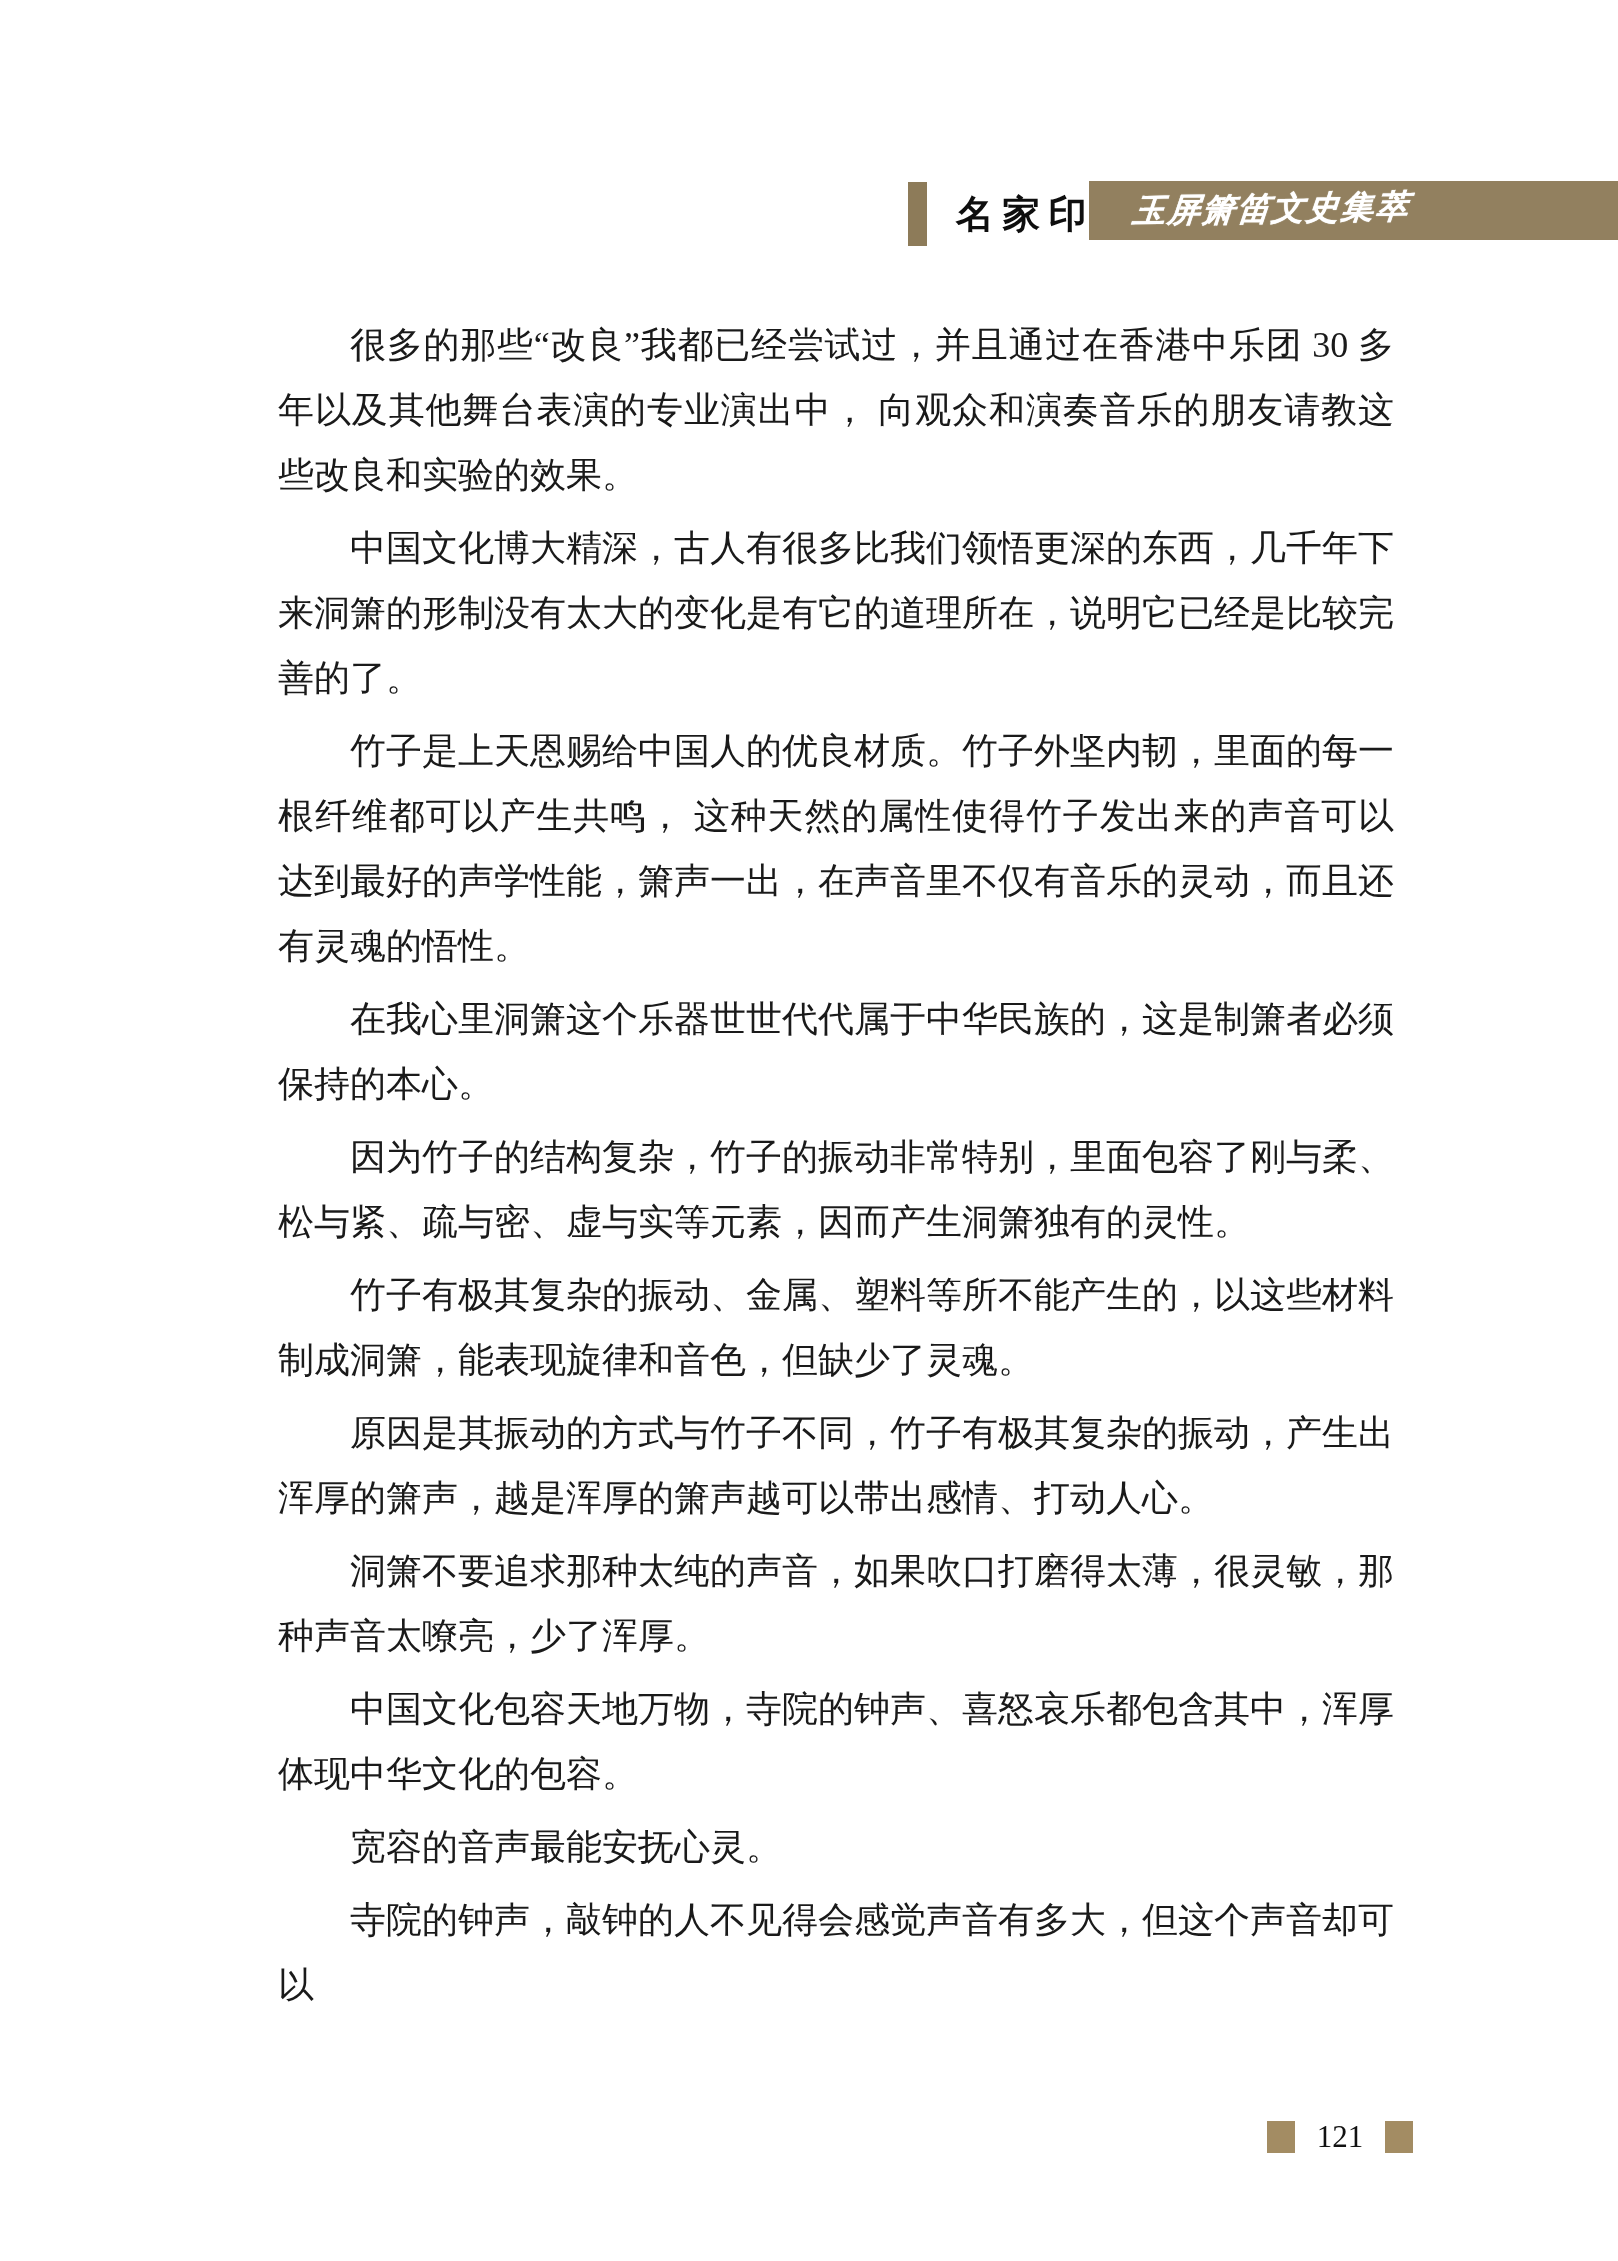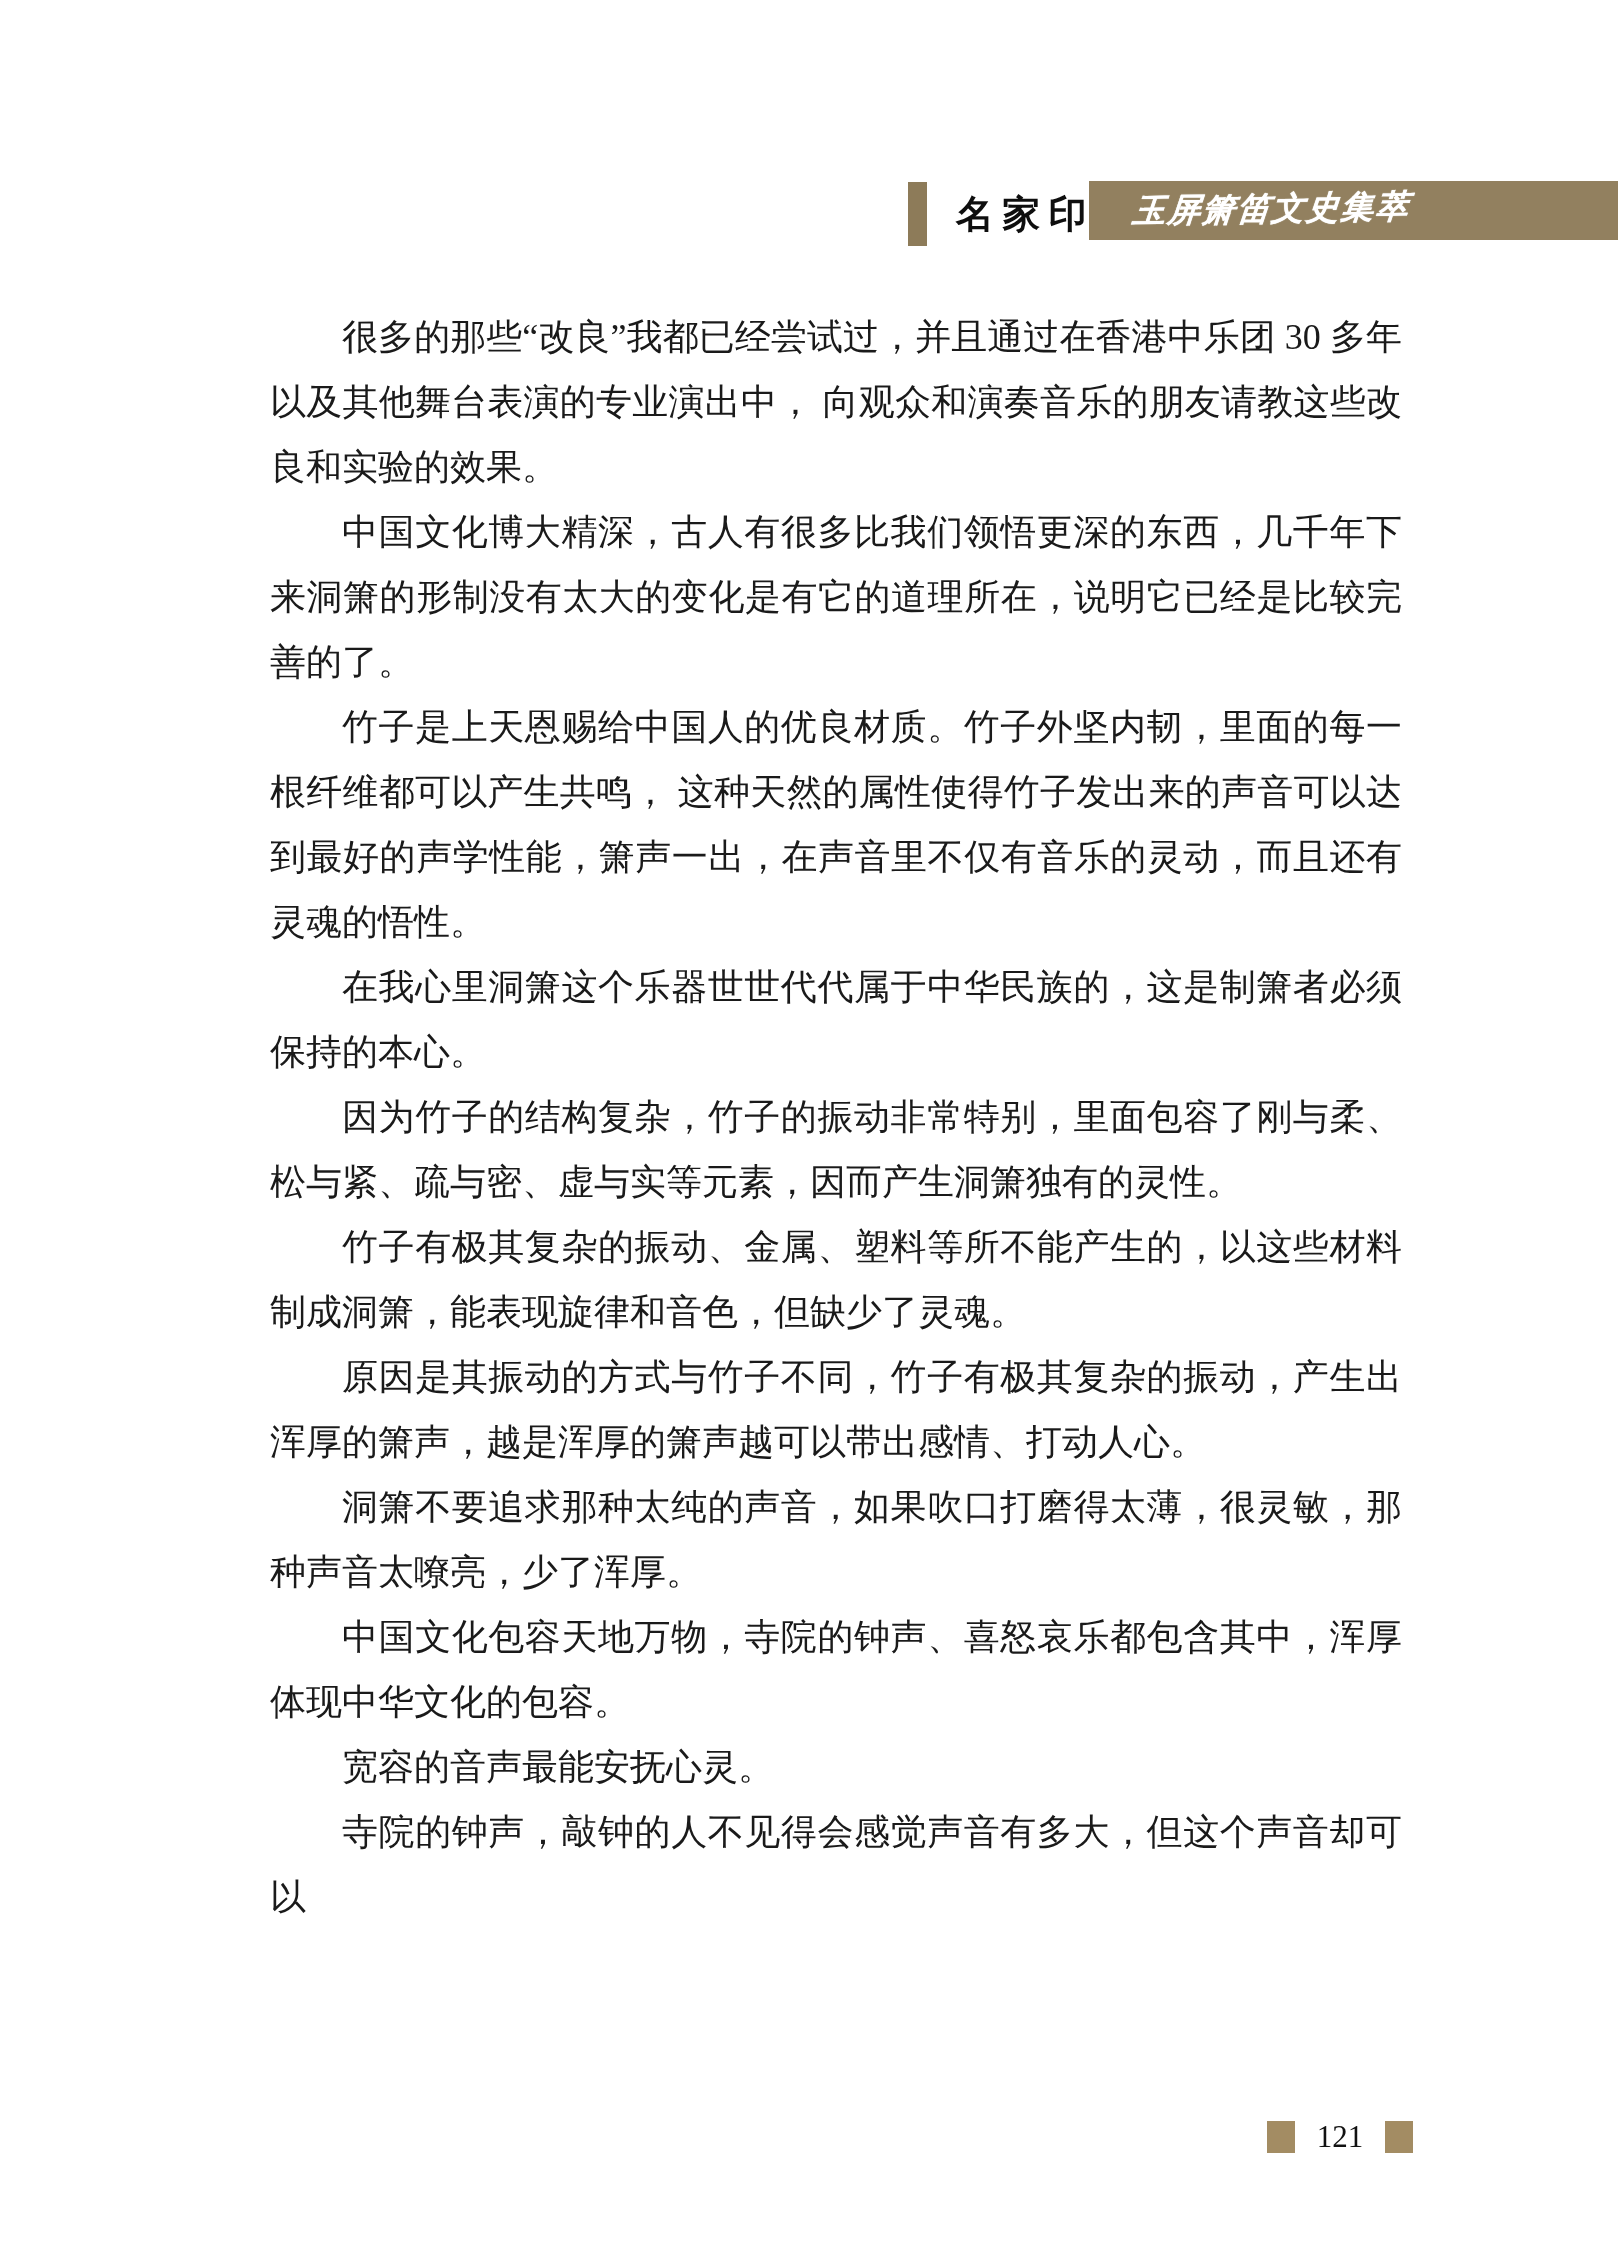--- a/index.html
+++ b/index.html
@@ -64,21 +64,21 @@
     position: absolute;
     left: 270px; top: 305px;
     width: 1132px;
     font-size: 36px;
     line-height: 65px;
     text-align: justify;
     text-justify: inter-ideograph;
     color: #1a1a1a;
   }
   .text-block p {
-    margin: 0;
+    margin: 8px;
     padding: 0;
     text-indent: 2em;
   }
 
   
   .page-footer {
     position: absolute;
     left: 1267px; top: 2092px;
     height: 34px;
     display: flex;

